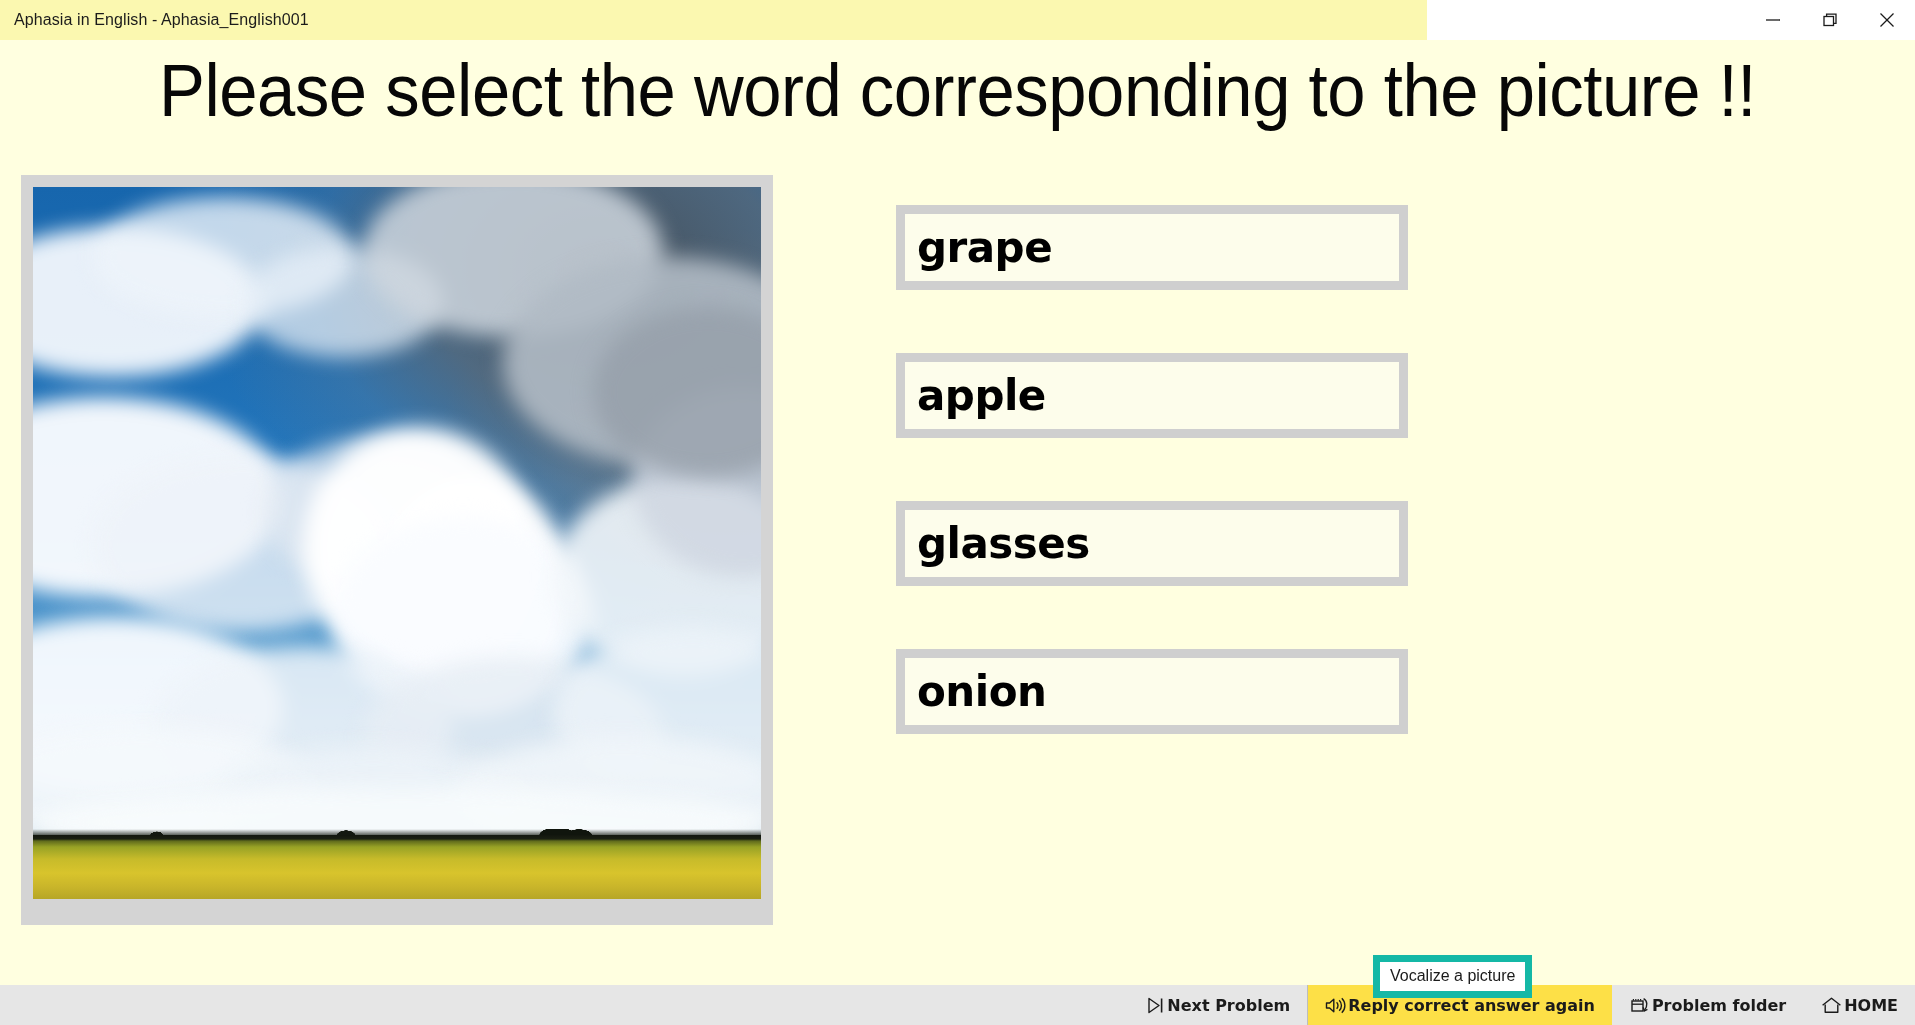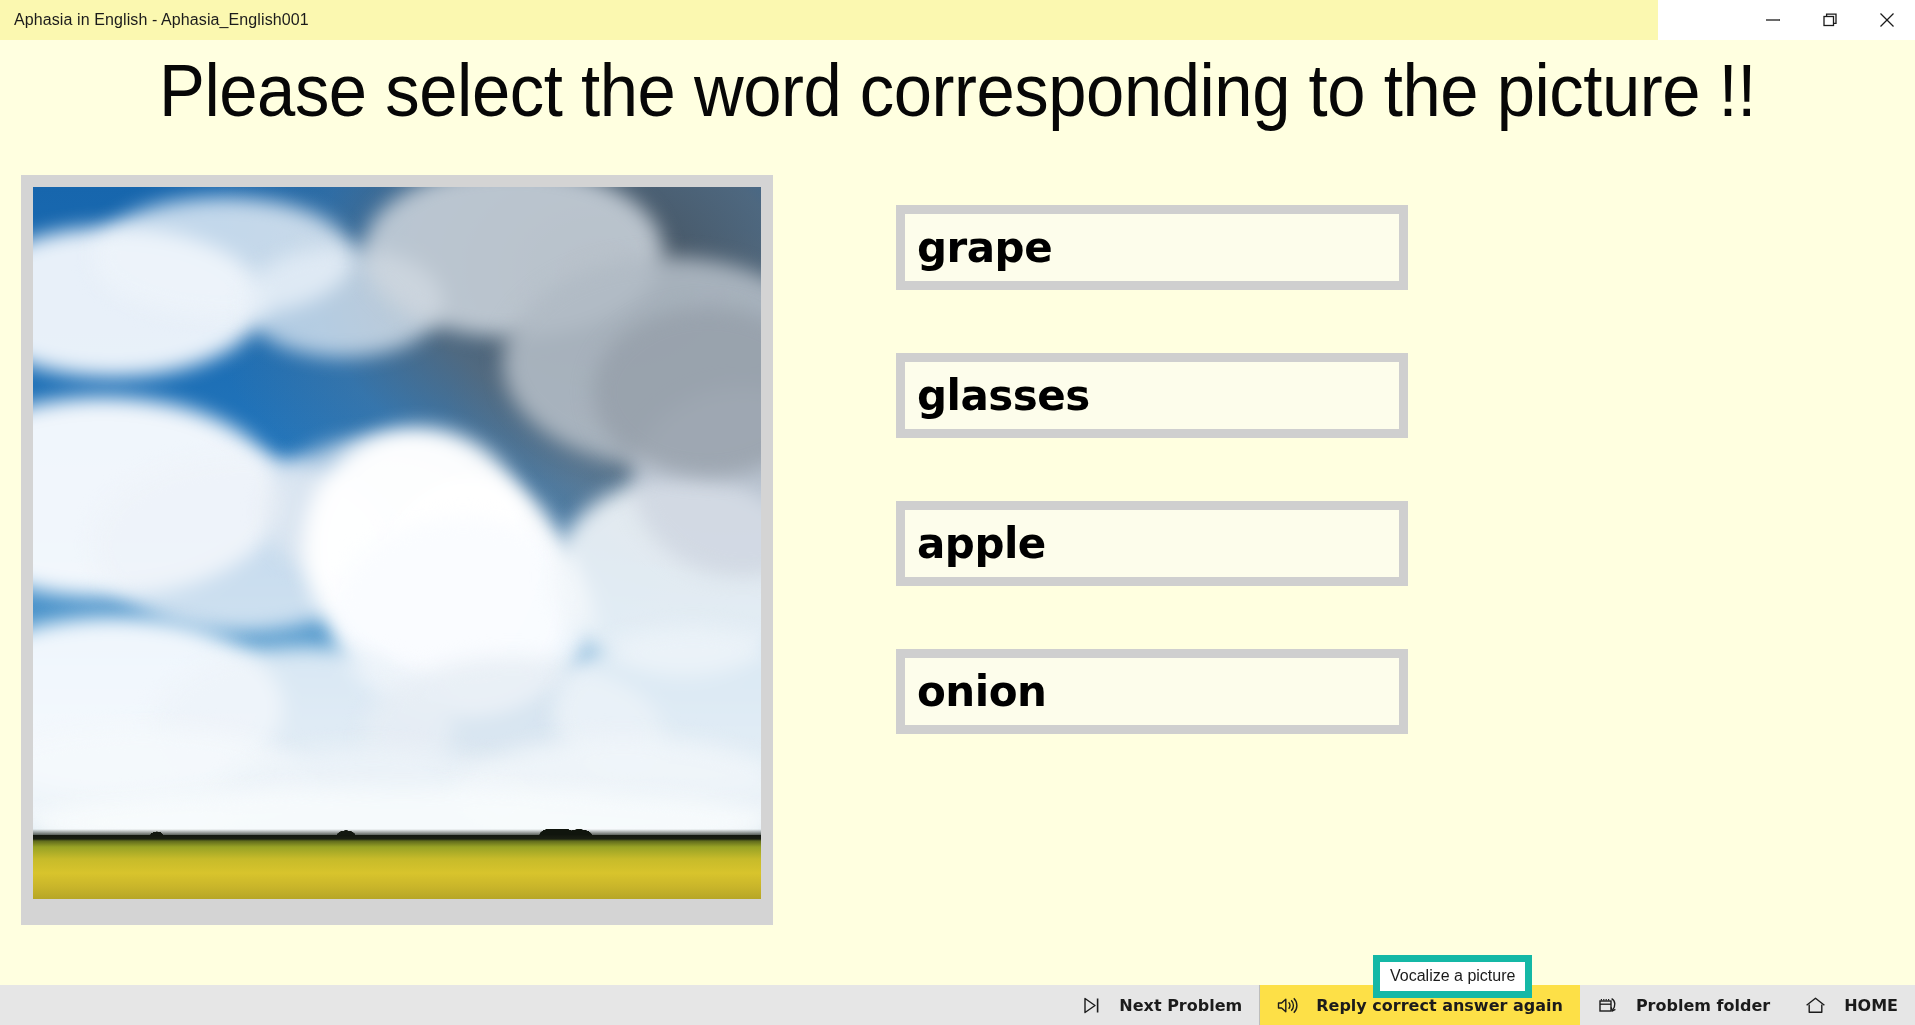--- a/index.html
+++ b/index.html
@@ -23,21 +23,21 @@
   .titlebar {
     position: absolute;
     top: 0; left: 0;
     width: 1915px;
     height: 40px;
     background: #ffffff;
     display: flex;
     align-items: stretch;
   }
   .titlebar-left {
-    width: 1658px;
+    width: 1427px;
     height: 40px;
     background: #fbf8b0;
     display: flex;
     align-items: center;
     padding-left: 14px;
   }
   .titlebar-title {
     font-size: 16px;
     color: #1b1b1b;
     font-family: "Liberation Sans", sans-serif;
@@ -192,21 +192,21 @@
     width: 1915px;
     height: 40px;
     background: #e6e6e6;
     display: flex;
     align-items: stretch;
     justify-content: flex-end;
   }
   .tb-btn {
     display: flex;
     align-items: center;
-    gap: 17px;
+    gap: 1px;
     padding: 0 17px;
     height: 40px;
     cursor: pointer;
     position: relative;
   }
   .tb-btn.hovered { background: #fde047; }
   .tb-btn.sep-left::before {
     content: "";
     position: absolute;
     left: 0; top: 0; bottom: 0;
@@ -299,26 +299,26 @@
   </div>
 
   <div class="options">
     <div class="option">
       <div class="option-inner">
         <span class="option-label">grape</span>
       </div>
     </div>
     <div class="option">
       <div class="option-inner">
-        <span class="option-label">glasses</span>
+        <span class="option-label">apple</span>
       </div>
     </div>
     <div class="option">
       <div class="option-inner">
-        <span class="option-label">apple</span>
+        <span class="option-label">glasses</span>
       </div>
     </div>
     <div class="option">
       <div class="option-inner">
         <span class="option-label">onion</span>
       </div>
     </div>
   </div>
 
   <div class="tooltip">Vocalize a picture</div>

